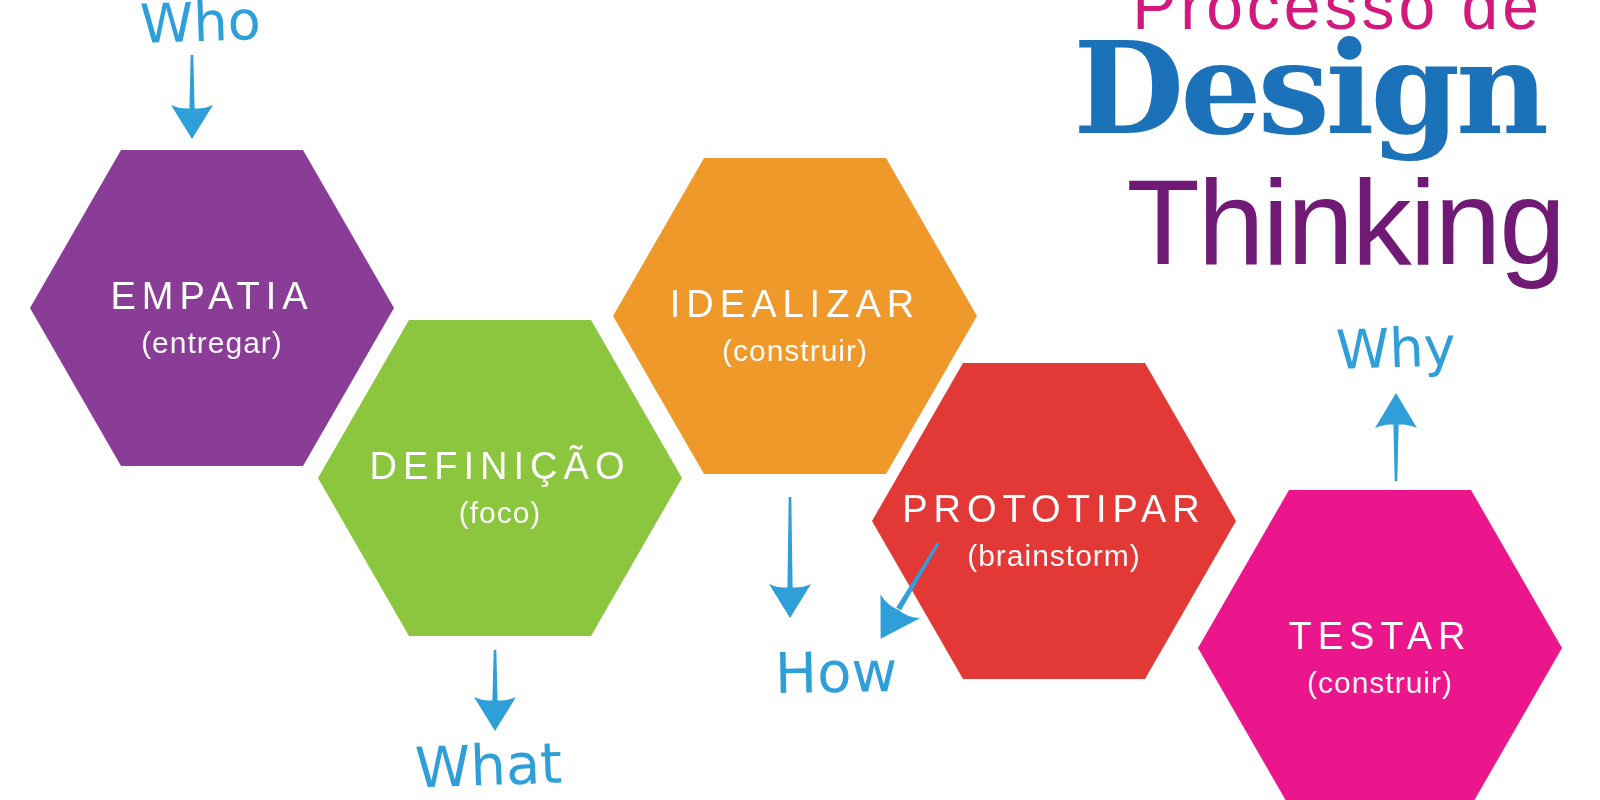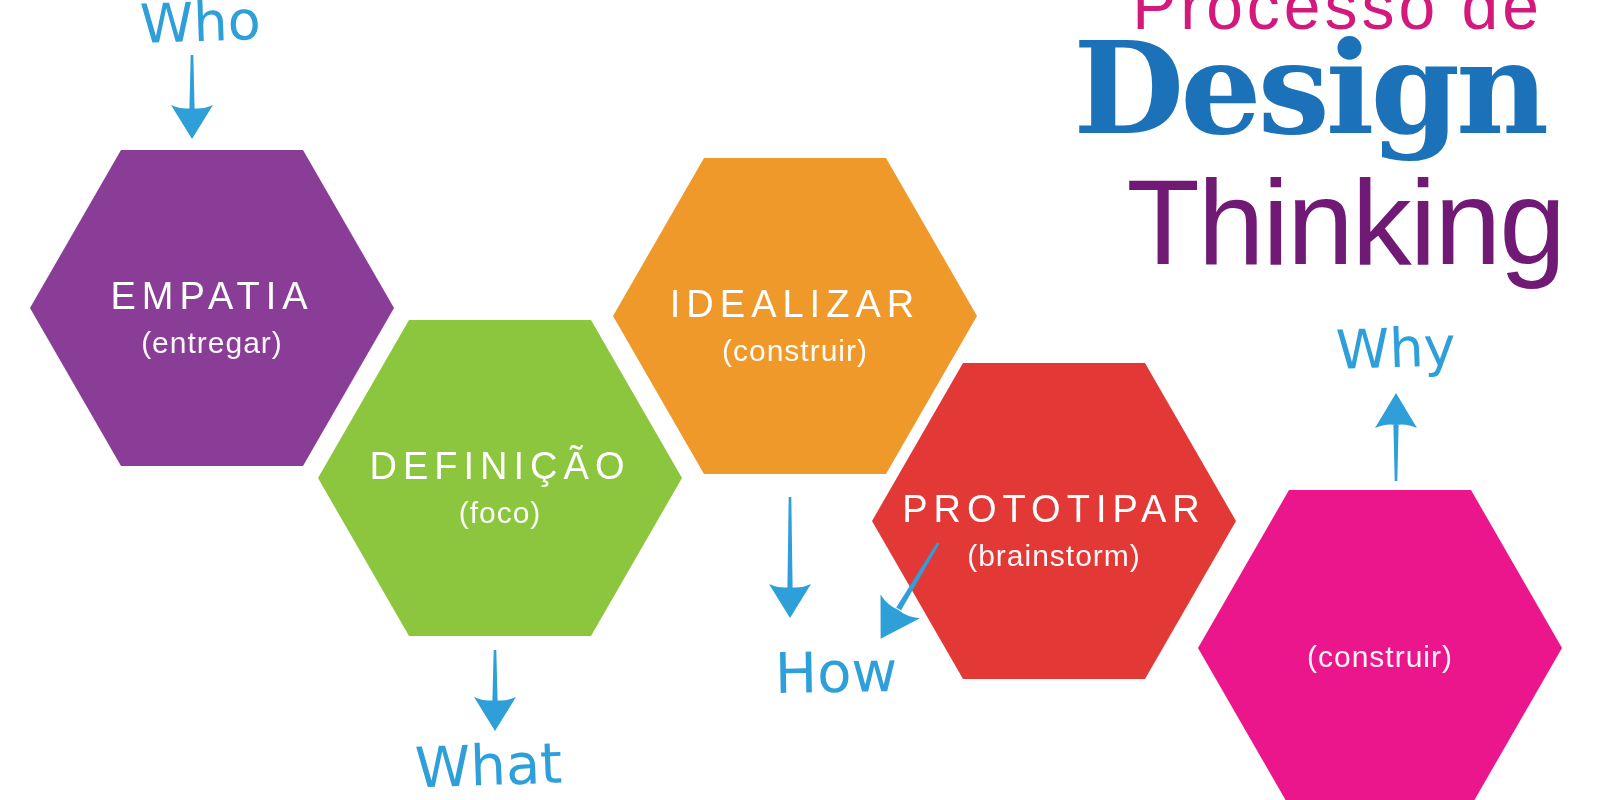--- a/index.html
+++ b/index.html
@@ -78,20 +78,21 @@
 
   <div class="hex" id="hex-prototipar" style="background-color: rgb(226, 57, 54);">
     <div class="hex-inner">
       <div class="hex-label">PROTOTIPAR</div>
       <div class="hex-sub">(brainstorm)</div>
     </div>
   </div>
 
   <div class="hex" id="hex-testar" style="background-color: rgb(236, 22, 140);">
     <div class="hex-inner">
+      <div class="hex-label">TESTAR</div>
       <div class="hex-sub">(construir)</div>
     </div>
   </div>
 
   <div class="hand" id="ann-who" style="color: rgb(46, 159, 217);">Who</div>
   <div class="hand" id="ann-what" style="color: rgb(46, 159, 217);">What</div>
   <div class="hand" id="ann-how" style="color: rgb(46, 159, 217);">How</div>
   <div class="hand" id="ann-why" style="color: rgb(46, 159, 217);">Why</div>
 
   <svg class="arrow" id="arrow-who" width="56" height="85" viewBox="0 0 56 85" style="fill: rgb(46, 159, 217);">

